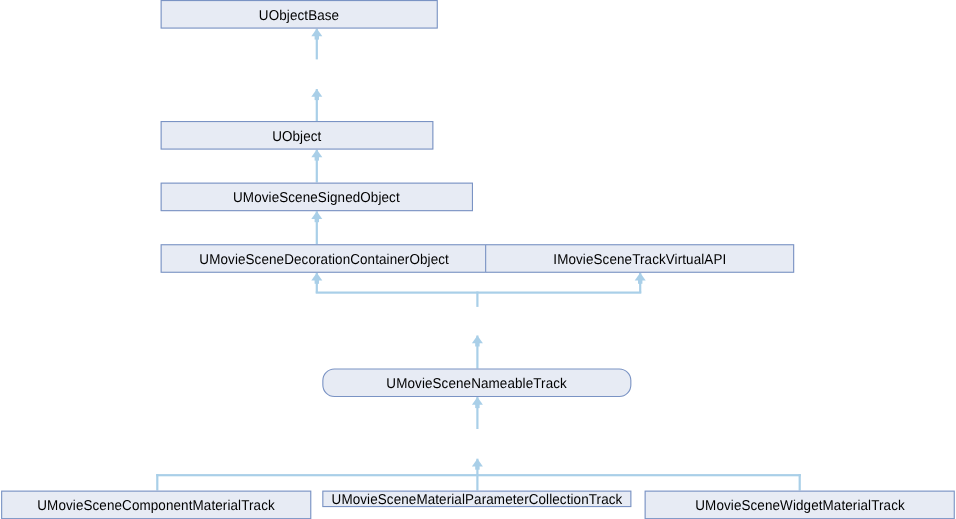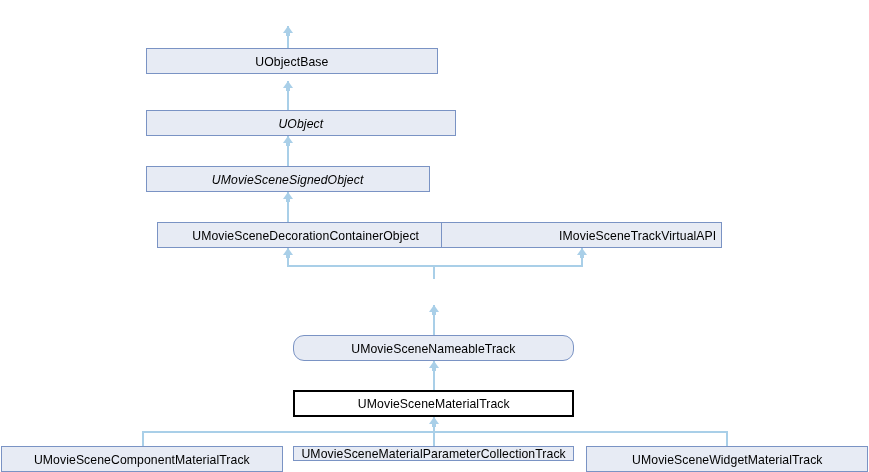--- a/index.html
+++ b/index.html
@@ -104,49 +104,46 @@
   <div class="arrow-stem" style="left:432px; top:367px;"></div>
 
   <div class="arrowhead" style="left:429px; top:417px;"></div>
   <div class="arrow-stem" style="left:432px; top:423px;"></div>
   <div class="edge-v" style="left:433px; top:417px; height:29px;"></div>
 
   <div class="edge-h" style="left:142px; top:431px; width:586px;"></div>
   <div class="edge-v" style="left:142px; top:431px; height:15px;"></div>
   <div class="edge-v" style="left:726px; top:431px; height:15px;"></div>
 
-  <div class="node" style="left:146px; top:0px; width:292px; height:26px;margin-top:48px;">
+  <div class="node" style="left:146px; top:0px; width:252px; height:26px;">
     <span class="node-label">UObjectBase</span>
   </div>
 
 
-  <div class="node" style="left:146px; top:110px; width:310px; height:26px;font-style:italic;">
+  <div class="node" style="left:146px; top:110px; width:248px; height:26px;">
     <span class="node-label">UObject</span>
   </div>
 
-  <div class="node" style="left:146px; top:166px; width:284px; height:26px;font-style:italic;">
+  <div class="node" style="left:146px; top:166px; width:284px; height:26px;">
     <span class="node-label">UMovieSceneSignedObject</span>
   </div>
 
-  <div class="node" style="left:157px; top:222px; width:297px; height:26px;">
+  <div class="node" style="left:146px; top:222px; width:297px; height:26px;">
     <span class="node-label">UMovieSceneDecorationContainerObject</span>
   </div>
 
-  <div class="node" style="left:441px; top:222px; width:281px; height:26px;justify-content:flex-end;">
+  <div class="node" style="left:441px; top:222px; width:281px; height:26px;">
     <span class="node-label">IMovieSceneTrackVirtualAPI</span>
   </div>
 
 
   <div class="node" style="left:293px; top:335px; width:281px; height:26px;border-radius:11px;">
     <span class="node-label">UMovieSceneNameableTrack</span>
   </div>
 
-  <div class="node current" style="left:293px; top:390px; width:281px; height:27px;">
-    <span class="node-label">UMovieSceneMaterialTrack</span>
-  </div>
 
   <div class="node" style="left:1px; top:446px; width:282px; height:26px;">
     <span class="node-label">UMovieSceneComponentMaterialTrack</span>
   </div>
 
   <div class="node" style="left:293px; top:446px; width:281px; height:15px;justify-content:center;">
     <span class="node-label">UMovieSceneMaterialParameterCollectionTrack</span>
   </div>
 
   <div class="node" style="left:586px; top:446px; width:282px; height:26px;">

